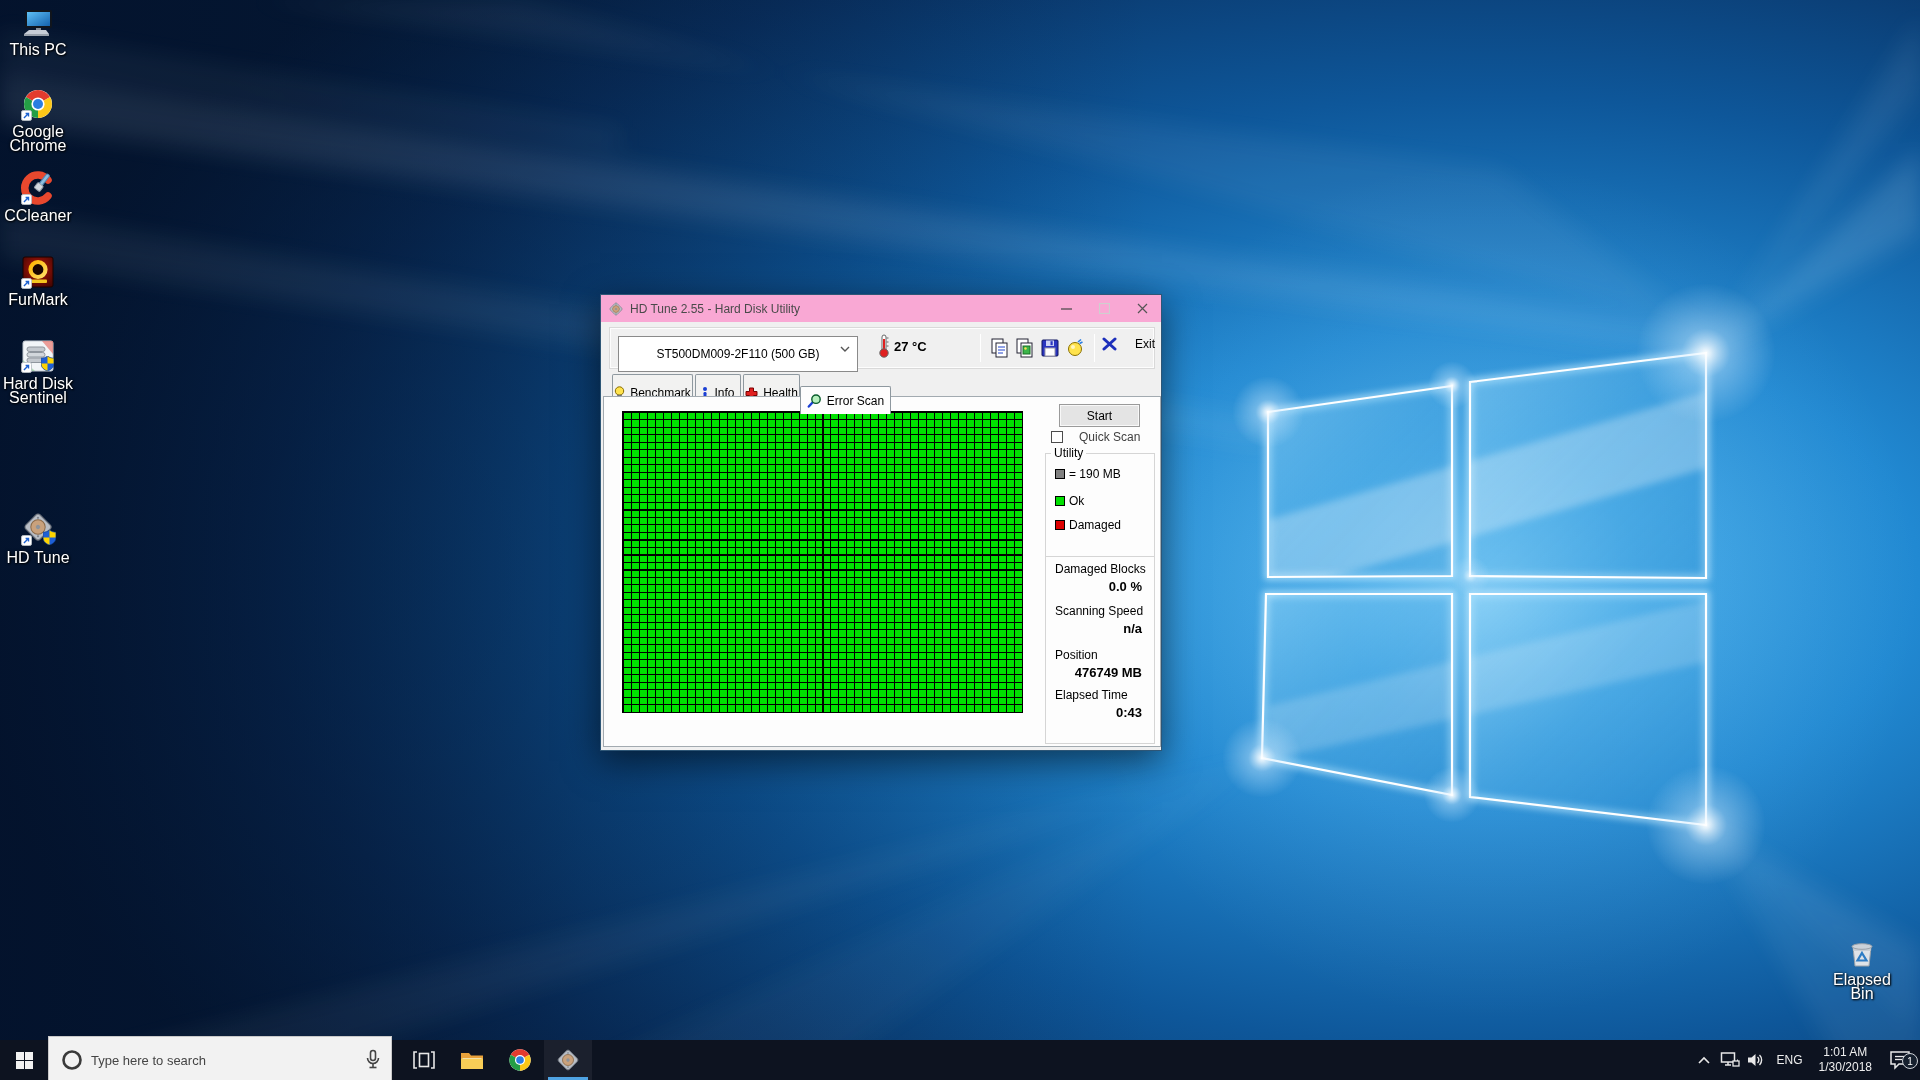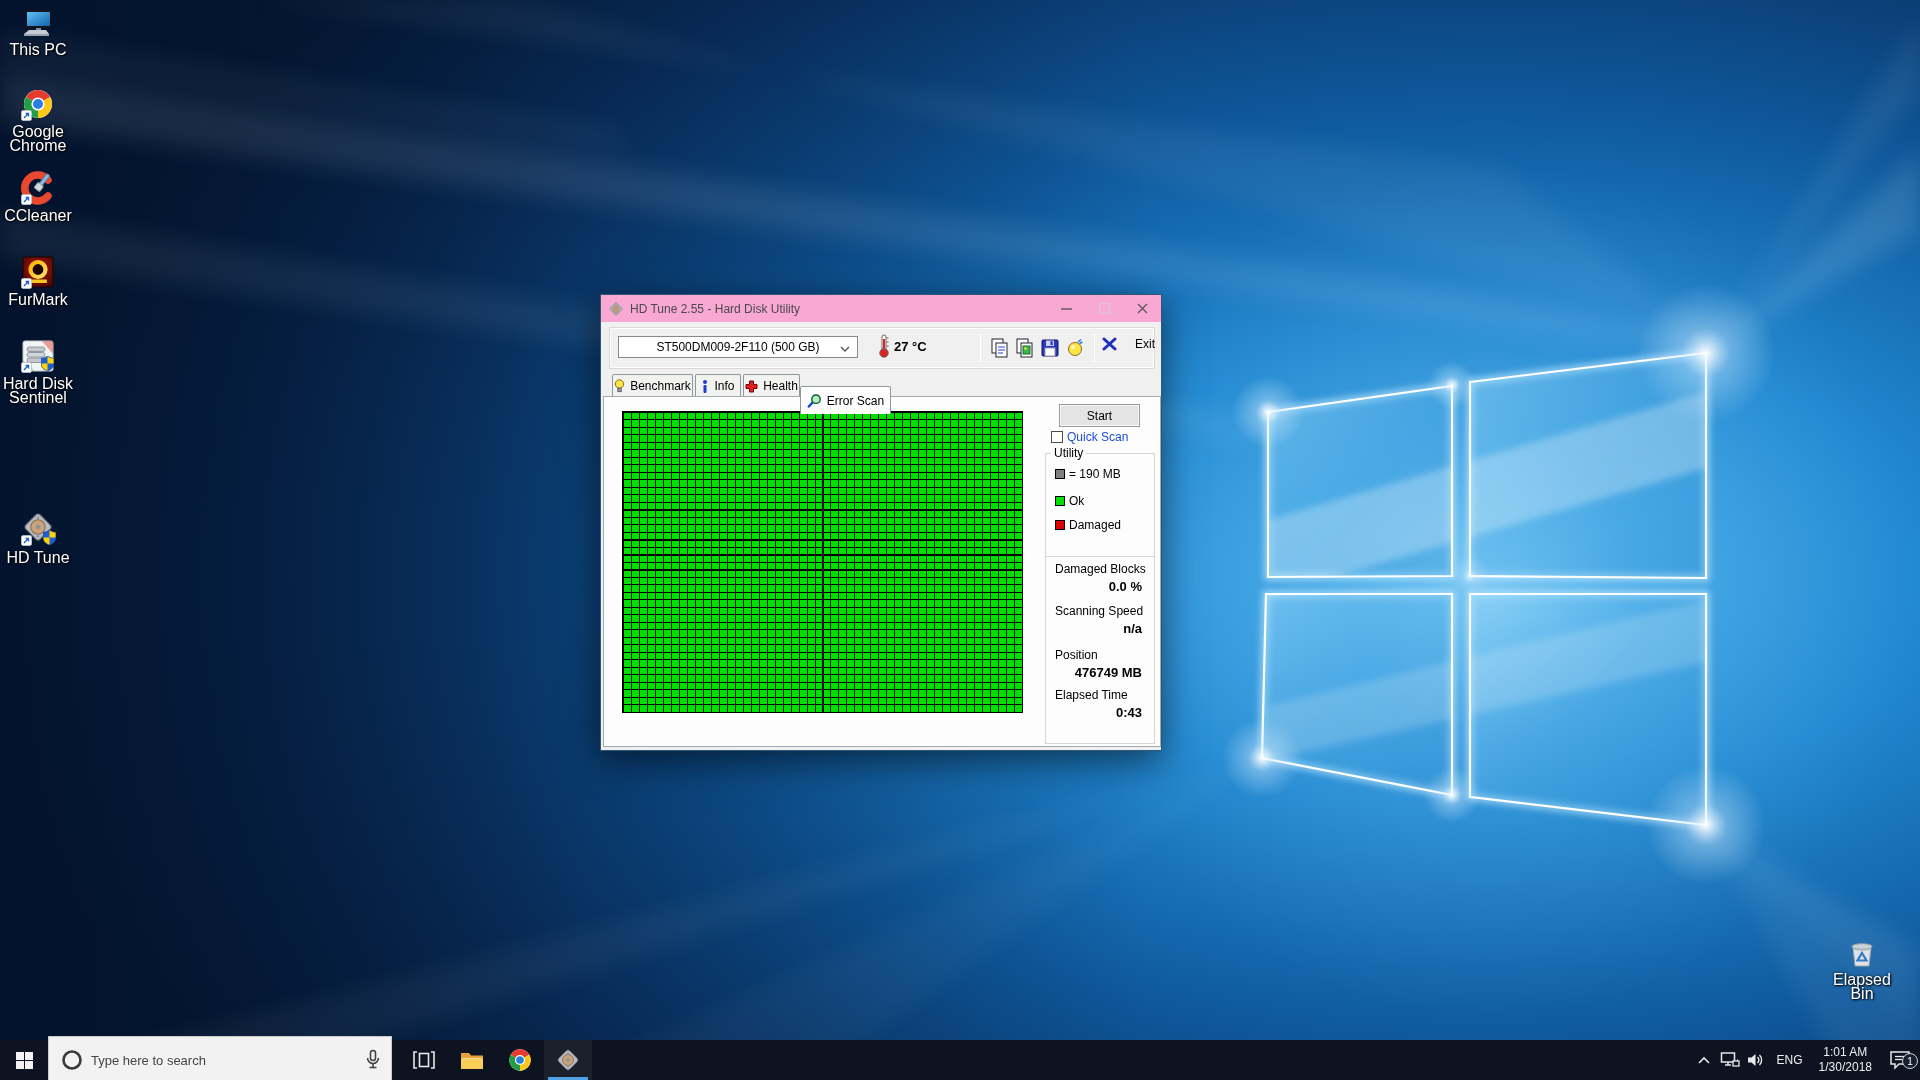--- a/index.html
+++ b/index.html
@@ -17,40 +17,40 @@
   #hdtune { position:absolute; left:600px; top:294px; width:562px; height:457px; background:#f0f0f0;
             border:1px solid #2e5676; box-shadow:0 10px 34px rgba(0,0,0,.55); }
   #titlebar { position:absolute; left:0; top:0; width:100%; height:27px; background:#f9a8d4; display:flex; align-items:center; }
   #titlebar .t-icon { margin-left:7px; }
   #titlebar .t-text { margin-left:6px; font-size:12px; color:#4a4a4a; }
   .win-btns { position:absolute; right:0; top:0; height:27px; display:flex; }
   .win-btn { width:38px; height:27px; display:flex; align-items:center; justify-content:center; color:#444; font-size:13px; }
   .win-btn.max { color:#c9c9c9; }
 
   #toolbar-box { position:absolute; left:8px; top:32px; width:546px; height:42px; border:1px solid #d9d9d9; background:#f0f0f0; box-shadow:inset 0 0 0 1px #fdfdfd; }
-  #combo { position:absolute; left:8px; top:8px; width:240px; height:22px; background:#fff; border:1px solid #8a8a8a; font-size:12px; color:#000;
+  #combo { position:absolute; left:8px; top:8px; width:240px; height:36px; background:#fff; border:1px solid #8a8a8a; font-size:12px; color:#000;
            display:flex; align-items:center; justify-content:center; }
   #combo .chev { position:absolute; right:7px; top:9px; }
   #thermo { position:absolute; left:268px; top:5px; }
   #temp { position:absolute; left:284px; top:11px; font-size:13px; font-weight:bold; color:#000; }
   .tb-sep { position:absolute; top:6px; width:1px; height:28px; background:#c9c9c9; border-right:1px solid #fff; }
   .tb-ic { position:absolute; top:10px; width:20px; height:20px; }
   #exit-btn { position:absolute; left:492px; top:9px; display:flex; align-items:center; gap:18px; font-size:12px; color:#000; }
 
   #tabstrip { position:absolute; left:2px; top:75px; width:558px; height:27px; }
-  .tab { position:absolute; top:4px; height:23px; background:#f2f2f1; border:1px solid #8e989f; border-bottom:none;
+  .tab { position:absolute; top:4px; height:37px; background:#f2f2f1; border:1px solid #8e989f; border-bottom:none;
          border-radius:2px 2px 0 0; display:flex; align-items:center; justify-content:center; gap:5px; font-size:12px; color:#000; z-index:1; }
   .tab.active { top:16px; height:28px; background:#fdfdfd; z-index:3; }
   #tabpage { position:absolute; left:2px; top:101px; width:558px; height:351px; background:#fdfdfd; border:1px solid #a2aab0; z-index:2; }
 
   #scan-grid { position:absolute; left:18px; top:14px; width:401px; height:302px; border:1px solid #000; background:#00e000; }
 
   #start-btn { position:absolute; left:455px; top:7px; width:81px; height:23px; background:#e4e4e4; border:1px solid #9a9a9a;
                font-size:12px; color:#000; display:flex; align-items:center; justify-content:center; box-shadow:inset 0 0 0 1px #f8f8f8; }
-  #quick-scan { position:absolute; left:447px; top:33px; display:flex; align-items:center; gap:4px; font-size:12px; color:#1d4ed8; }
+  #quick-scan { position:absolute; left:447px; top:33px; display:flex; align-items:center; gap:16px; font-size:12px; color:#404040; }
   .cb { width:12px; height:12px; background:#fff; border:1px solid #4c4c4c; }
 
   .groupbox { position:absolute; border:1px solid #d5d5d5; box-shadow:inset 0 0 0 1px #fdfdfd; }
   .gb-title { position:absolute; left:5px; top:-8px; background:#fdfdfd; padding:0 3px; font-size:12px; color:#000; }
   #legend-box { left:441px; top:56px; width:110px; height:105px; }
   .leg-row { position:absolute; left:9px; display:flex; align-items:center; gap:4px; font-size:12px; color:#000; }
   .swatch { width:10px; height:10px; border:1px solid #000; }
 
   #stats-box { left:441px; top:159px; width:110px; height:188px; }
   .stat { position:absolute; left:0; width:100%; }

